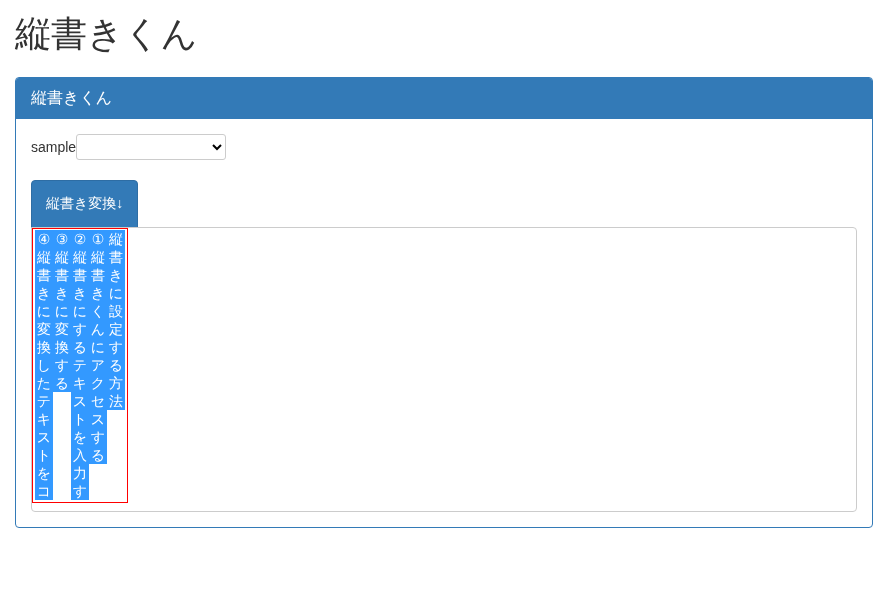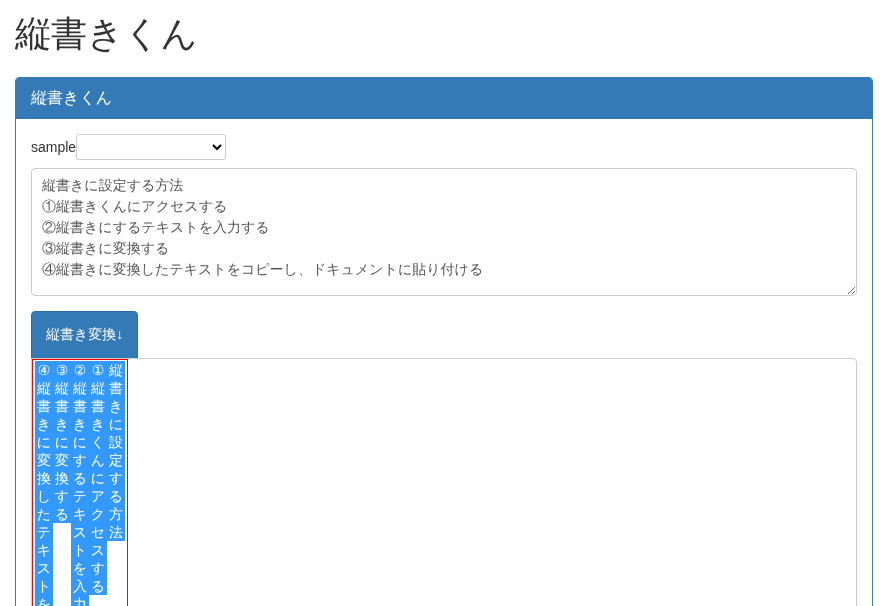--- a/index.html
+++ b/index.html
@@ -122,25 +122,20 @@
   <div class="panel-heading">縦書きくん</div>
   <div class="panel-body">
 
     <div class="sample-row">
       <label>sample</label>
       <select class="sample-select">
         <option></option>
       </select>
     </div>
 
-    <textarea class="input-text" id="input-textarea" style="">縦書きに設定する方法
-①縦書きくんにアクセスする
-②縦書きにするテキストを入力する
-③縦書きに変換する
-④縦書きに変換したテキストをコピーし、ドキュメントに貼り付ける</textarea>
 
     <div>
       <button class="convert-btn">縦書き変換↓</button>
     </div>
 
     <div class="output-box">
       <div class="output-inner">
         <div class="vcolumns" id="vcolumns">
             <div class="vcol">
               <span class="vchar">縦</span>

